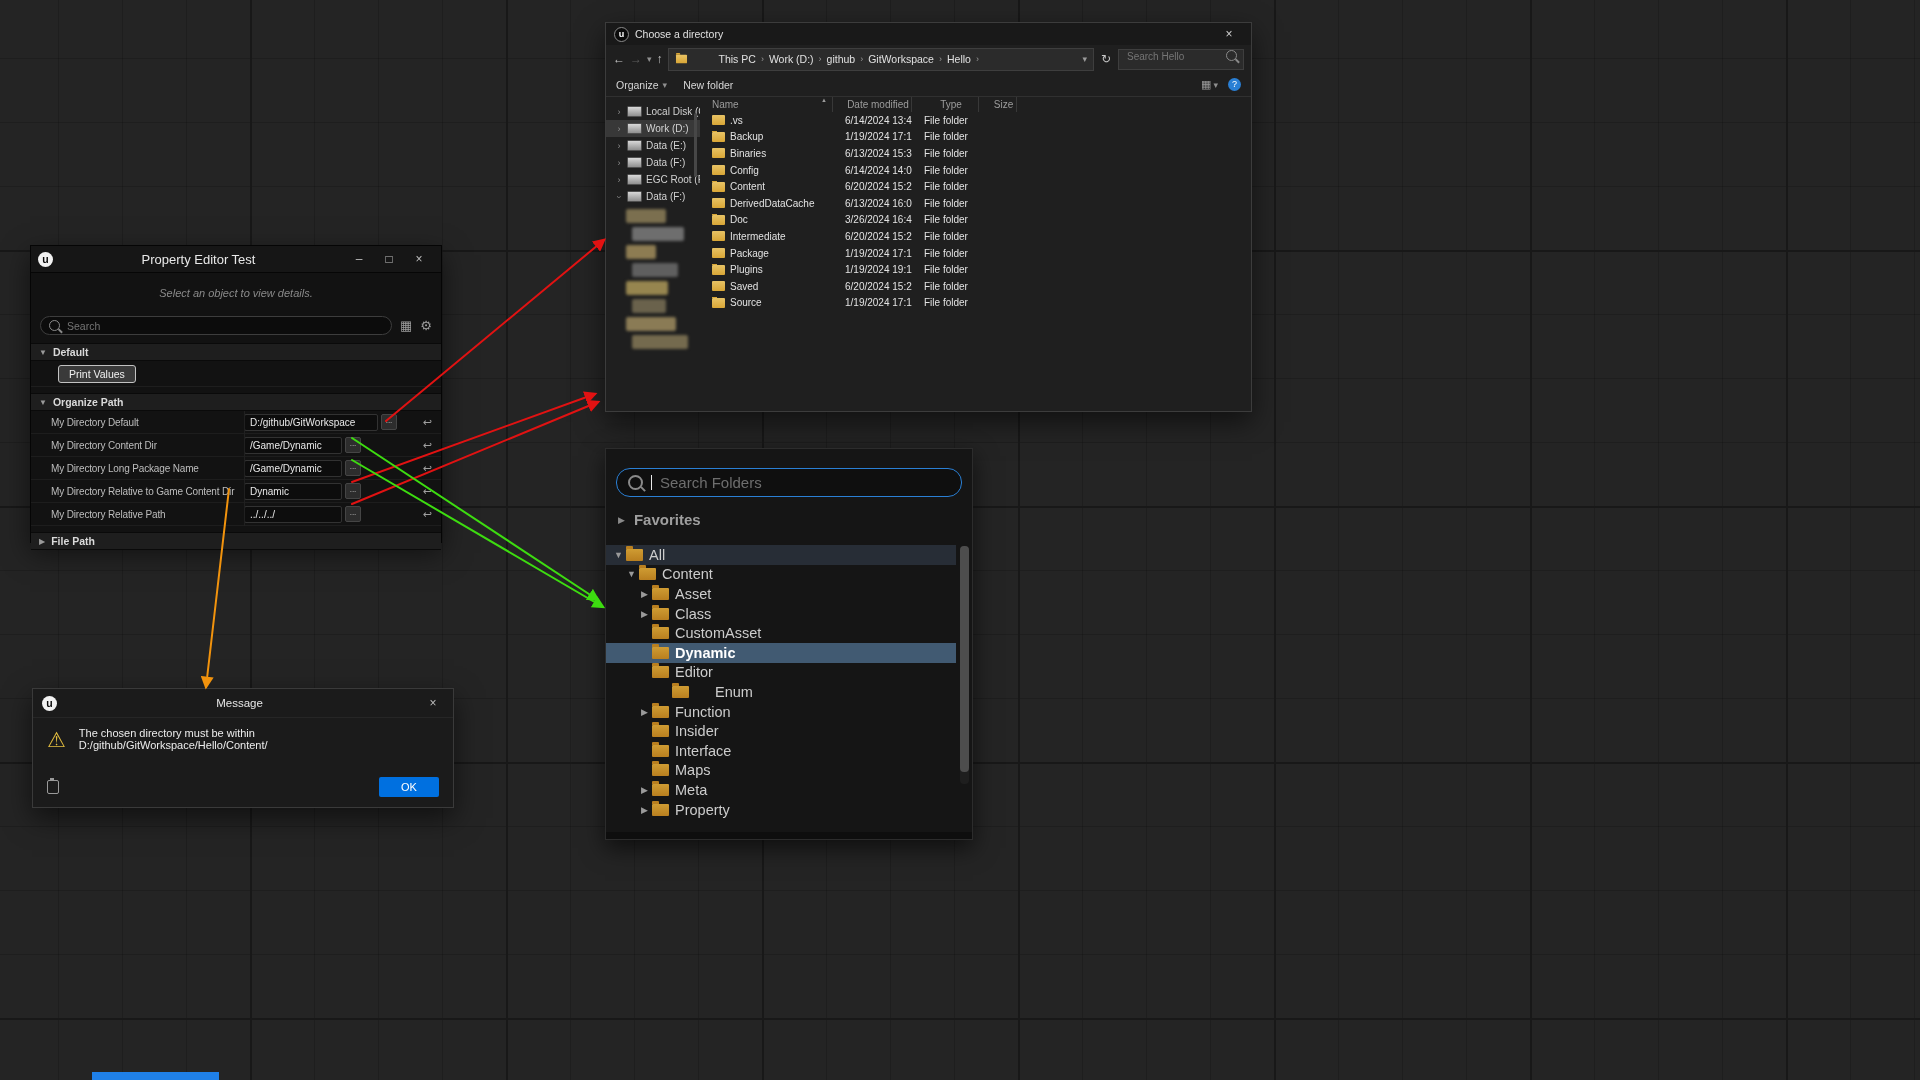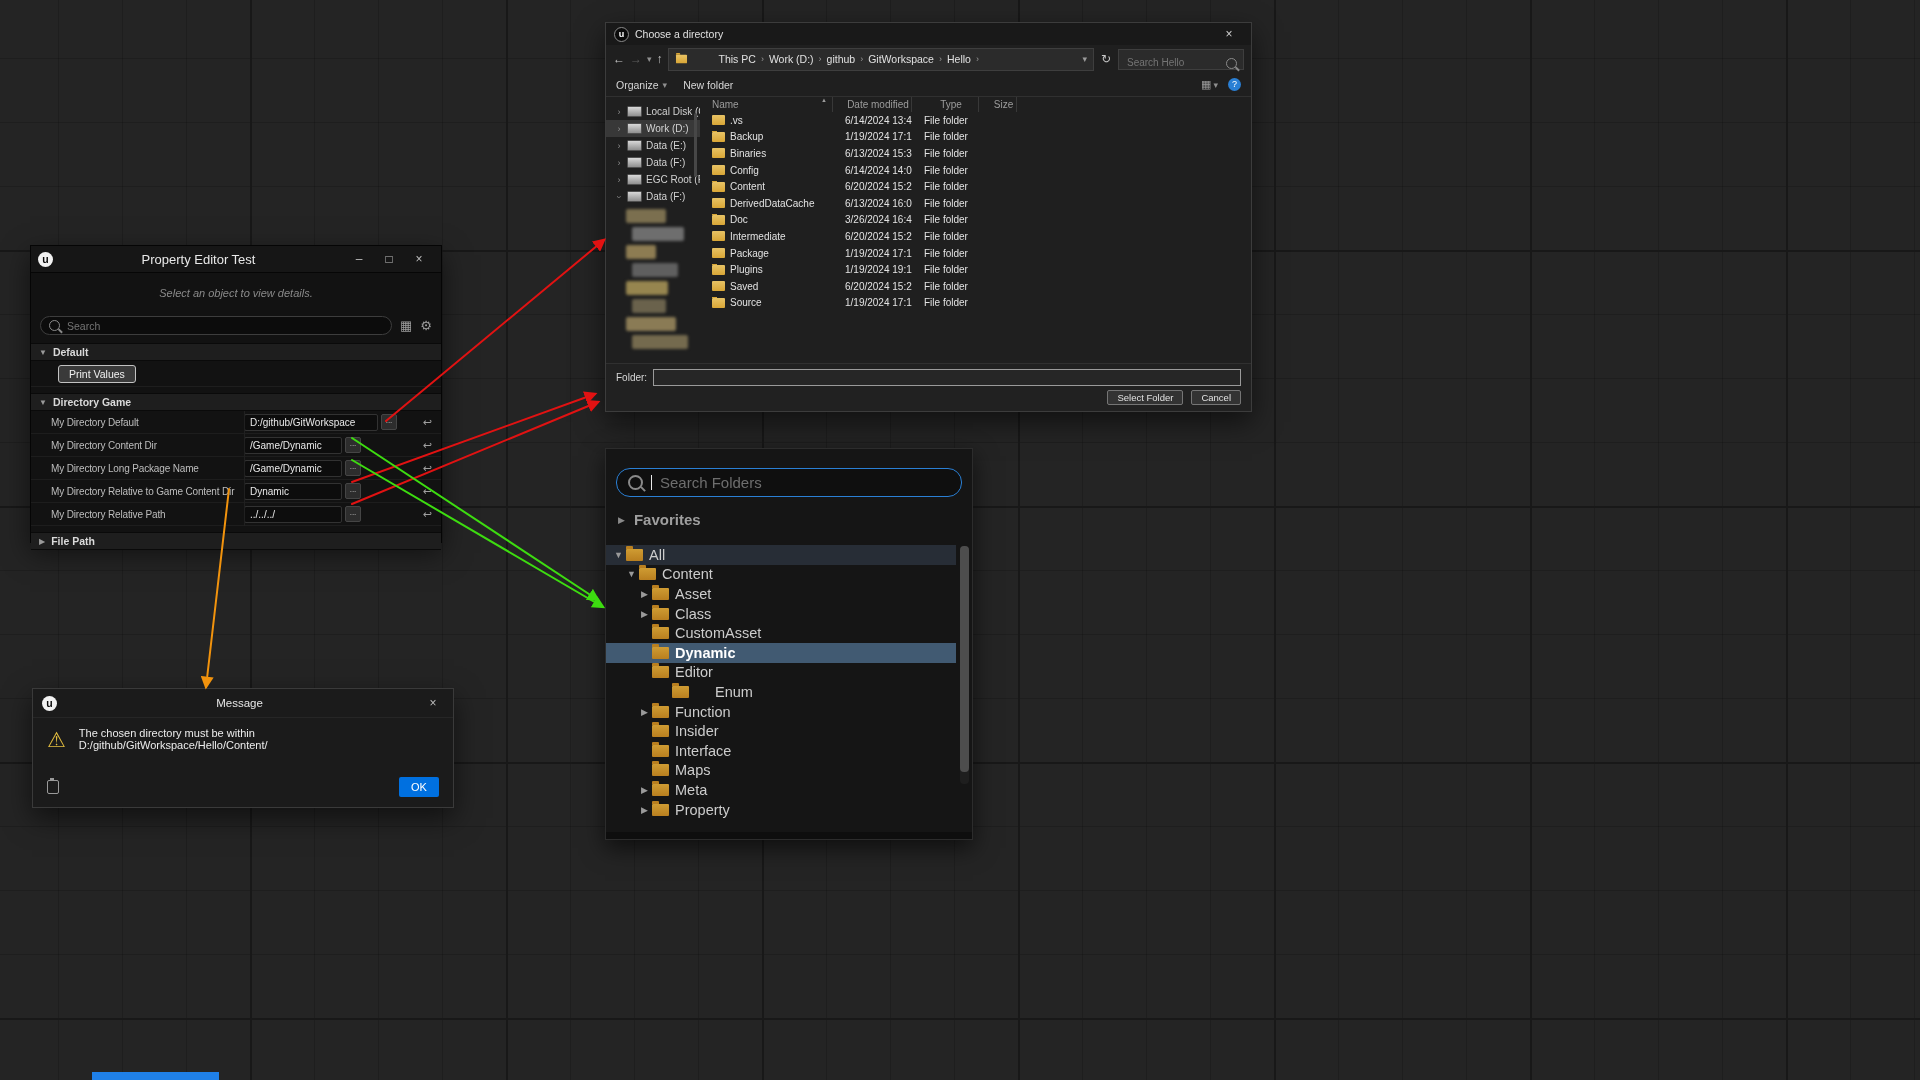--- a/index.html
+++ b/index.html
@@ -53,21 +53,21 @@
   .fd-nav{display:flex;align-items:center;gap:5px;height:28px;padding:0 7px;flex:0 0 auto;}
   .nico{color:#c6c6c6;font-size:12px;}
   .nico.dim{color:#5e5e5e;}
   .nico.sm{font-size:9px;color:#8f8f8f;}
   .fd-crumbbar{flex:1;display:flex;align-items:center;height:21px;background:#2b2b2b;border:1px solid #3e3e3e;padding:0 6px;font-size:10.5px;color:#e0e0e0;gap:2px;min-width:0;}
   .crumbs{display:flex;align-items:center;min-width:0;overflow:hidden;margin-left:20px;}
   .crumb{padding:0 4px;white-space:nowrap;}
   .crumb-sep{color:#9a9a9a;font-size:9px;padding:0 1px;}
   .fd-crumb-dd{margin-left:auto;color:#9a9a9a;font-size:9px;}
   .fd-refresh{color:#c6c6c6;font-size:12px;padding:0 2px;}
-  .fd-search{width:126px;height:21px;background:#2b2b2b;border:1px solid #3e3e3e;display:flex;align-items:flex-end;padding:0 6px;box-sizing:border-box;flex:0 0 auto;}
+  .fd-search{width:126px;height:21px;background:#2b2b2b;border:1px solid #3e3e3e;display:flex;align-items:flex-start;padding:0 6px;box-sizing:border-box;flex:0 0 auto;}
   .fd-search input{flex:1;min-width:0;background:transparent;border:none;outline:none;color:#cfcfcf;font-size:10px;}
   .fd-toolbar{display:flex;align-items:center;gap:16px;height:23px;padding:0 10px;border-bottom:1px solid #303030;font-size:10.5px;color:#d6d6d6;flex:0 0 auto;}
   .fd-tool{display:flex;align-items:center;gap:4px;}
   .fd-tool-right{margin-left:auto;display:flex;align-items:center;gap:10px;}
   .fd-views{color:#9a9a9a;font-size:11px;display:flex;align-items:center;gap:2px;}
   .fd-help{width:13px;height:13px;border-radius:50%;background:#2a7fd4;color:#fff;font-size:9px;line-height:13px;text-align:center;}
   .fd-body{flex:1;display:flex;overflow:hidden;position:relative;}
   .fd-tree{width:94px;padding-top:6px;flex:0 0 auto;overflow:hidden;}
   .fd-titem{display:flex;align-items:center;gap:4px;height:17px;padding-left:9px;font-size:10px;color:#d2d2d2;white-space:nowrap;}
   .fd-titem.sel{background:#383838;}
@@ -115,21 +115,21 @@
   
   .msg-window{left:32px;top:688px;width:420px;height:118px;background:#1b1b1b;border:1px solid #3a3a3a;}
   .msg-tbar{height:28px;display:flex;align-items:center;padding:0 9px;border-bottom:1px solid #262626;}
   .msg-title{flex:1;text-align:center;font-size:11.5px;color:#e6e6e6;}
   .msg-body{display:flex;align-items:center;gap:13px;padding:9px 14px 0;}
   .warn{color:#e3bd3f;font-size:21px;line-height:1;}
   .msg-text{font-size:11px;color:#ececec;}
   .msg-foot{position:absolute;left:14px;right:14px;bottom:10px;display:flex;align-items:center;}
   .clip{width:10px;height:12px;border:1px solid #9a9a9a;border-radius:2px;position:relative;}
   .clip::before{content:"";position:absolute;top:-3px;left:2px;width:4px;height:3px;background:#9a9a9a;}
-  .msg-ok{margin-left:auto;width:40px;height:20px;background:#0070e0;color:#fff;font-size:11px;border:none;border-radius:2px;}
+  .msg-ok{margin-left:auto;width:60px;height:20px;background:#0070e0;color:#fff;font-size:11px;border:none;border-radius:2px;}
 
   .blue-bar{position:absolute;left:92px;top:1072px;width:127px;height:8px;background:#1f80e8;}
   .arrows{position:absolute;inset:0;z-index:60;pointer-events:none;}
 </style>
 </head>
 <body>
 
 <div class="stage">
 
   <div class="win pe-window">
@@ -151,21 +151,21 @@
     </div>
     <div class="pe-section">
       <span class="tri">▼</span>
       <span>Default</span>
     </div>
     <div class="pe-print-row">
       <button class="pe-print-btn">Print Values</button>
     </div>
     <div class="pe-section">
       <span class="tri">▼</span>
-      <span>Directory Game</span>
+      <span>Organize Path</span>
     </div>
     <div class="pe-rows">
         <div class="pe-row">
           <div class="pe-row-label">My Directory Default</div>
           <div class="pe-value wide">D:/github/GitWorkspace</div>
           <div class="pe-dots">...</div>
           <div class="pe-undo">↩</div>
         </div>
         <div class="pe-row">
           <div class="pe-row-label">My Directory Content Dir</div>
@@ -402,30 +402,20 @@
                 <span class="folder"></span>
                 <span>Source</span>
               </div>
               <div class="fd-cell c-date">1/19/2024 17:17</div>
               <div class="fd-cell c-type">File folder</div>
               <div class="fd-cell c-size"></div>
             </div>
           </div>
       </div>
     </div>
-    <div class="fd-bottom">
-      <div class="fd-folder-row">
-        <label>Folder:</label>
-        <input value="" style="">
-      </div>
-      <div class="fd-btns">
-        <button class="fd-btn">Select Folder</button>
-        <button class="fd-btn">Cancel</button>
-      </div>
-    </div>
   </div>
 
   <div class="fp-panel">
     <div class="fp-search">
       <span class="mag big"></span>
       <span class="fp-caret"></span>
       <span class="fp-ph">Search Folders</span>
     </div>
     <div class="fp-fav">
       <span class="tri">▶</span>

